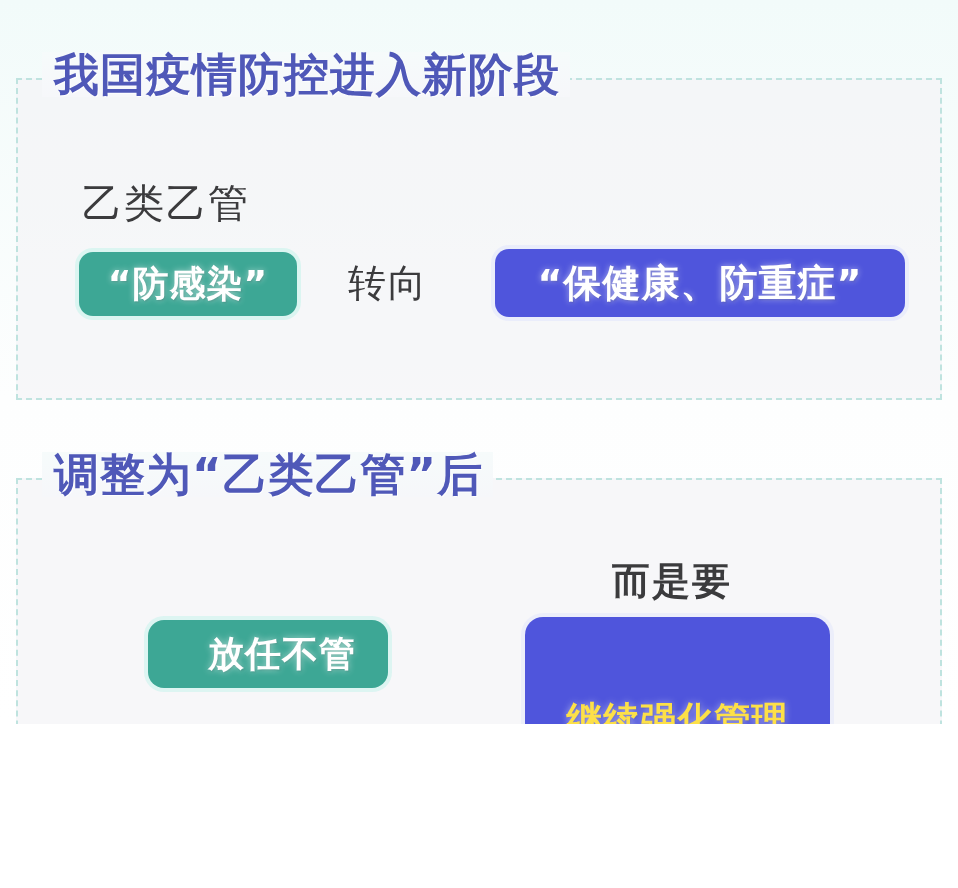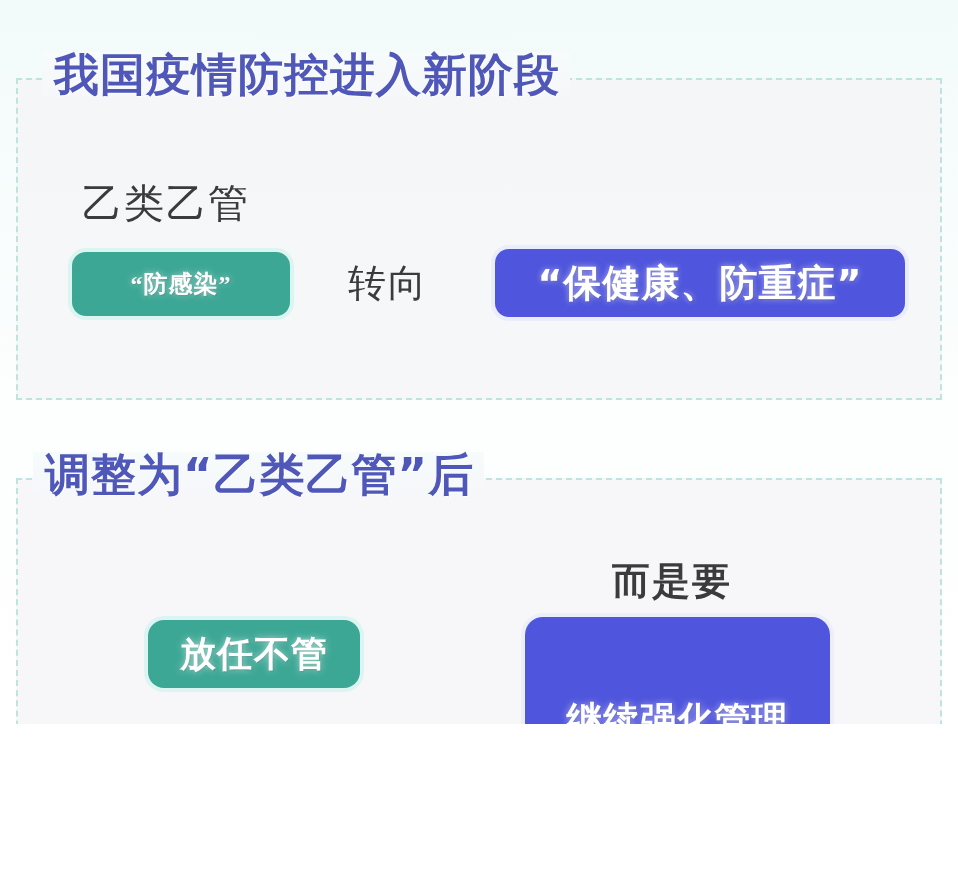--- a/index.html
+++ b/index.html
@@ -54,21 +54,21 @@
     background: linear-gradient(180deg, #f6fbfb 0%, #f6f7fa 100%);
     padding: 0 10px 0 12px;
     line-height: 1;
     text-shadow: 1px 1px 0 rgba(255,255,255,0.85);
   }
   #section-1-heading {
     left: 42px;
     top: 52px;
   }
   #section-2-heading {
-    left: 33px;
+    left: 42px;
     top: 452px;
   }
 
   
   #shift-label {
     position: absolute;
     left: 82px;
     top: 176px;
     font-size: 40px;
     font-weight: 400;
@@ -94,26 +94,25 @@
   .pill-green {
     background: #3da795;
     box-shadow: 0 0 0 4px rgba(214,244,240,0.85);
   }
   .pill-blue {
     background: #4f55dc;
     box-shadow: 0 0 0 4px rgba(227,230,252,0.6);
   }
 
   #pill-prevent-infection {
-    left: 72px;
+    left: 79px;
     top: 252px;
     width: 218px;
     height: 64px;
-    font-size: 24px;
-    font-family: Liberation Serif, serif;
+    font-size: 36px;
   }
   #transition-label {
     position: absolute;
     left: 348px;
     top: 258px;
     font-size: 38px;
     color: #3b3b3d;
     letter-spacing: 2px;
     white-space: nowrap;
     font-family: Liberation Serif, serif;
@@ -156,39 +155,40 @@
     display: flex;
     align-items: center;
     justify-content: center;
     color: #ffffff;
     font-size: 36px;
     font-weight: 700;
     letter-spacing: 1px;
     text-shadow: 0 0 7px rgba(255,255,255,0.6),
                  1px 1px 2px rgba(0,0,0,0.16);
     white-space: nowrap;
+    padding-left: 28px;
   }
 
   #card-strengthen {
     position: absolute;
     left: 525px;
     top: 617px;
     width: 305px;
     height: 206px;
     border-radius: 18px;
     background: #4f55dc;
     box-shadow: 0 0 0 4px rgba(228,231,252,0.55);
     display: flex;
     flex-direction: column;
     align-items: center;
     justify-content: center;
     gap: 4px;
   }
   #card-strengthen .line {
-    color: #ffffff;
+    color: #fde047;
     font-size: 36px;
     font-weight: 700;
     letter-spacing: 1px;
     line-height: 1.45;
     white-space: nowrap;
     text-shadow: 0 0 7px rgba(255,255,255,0.5),
                  1px 1px 2px rgba(0,0,0,0.16);
   }
 </style>
 </head>

